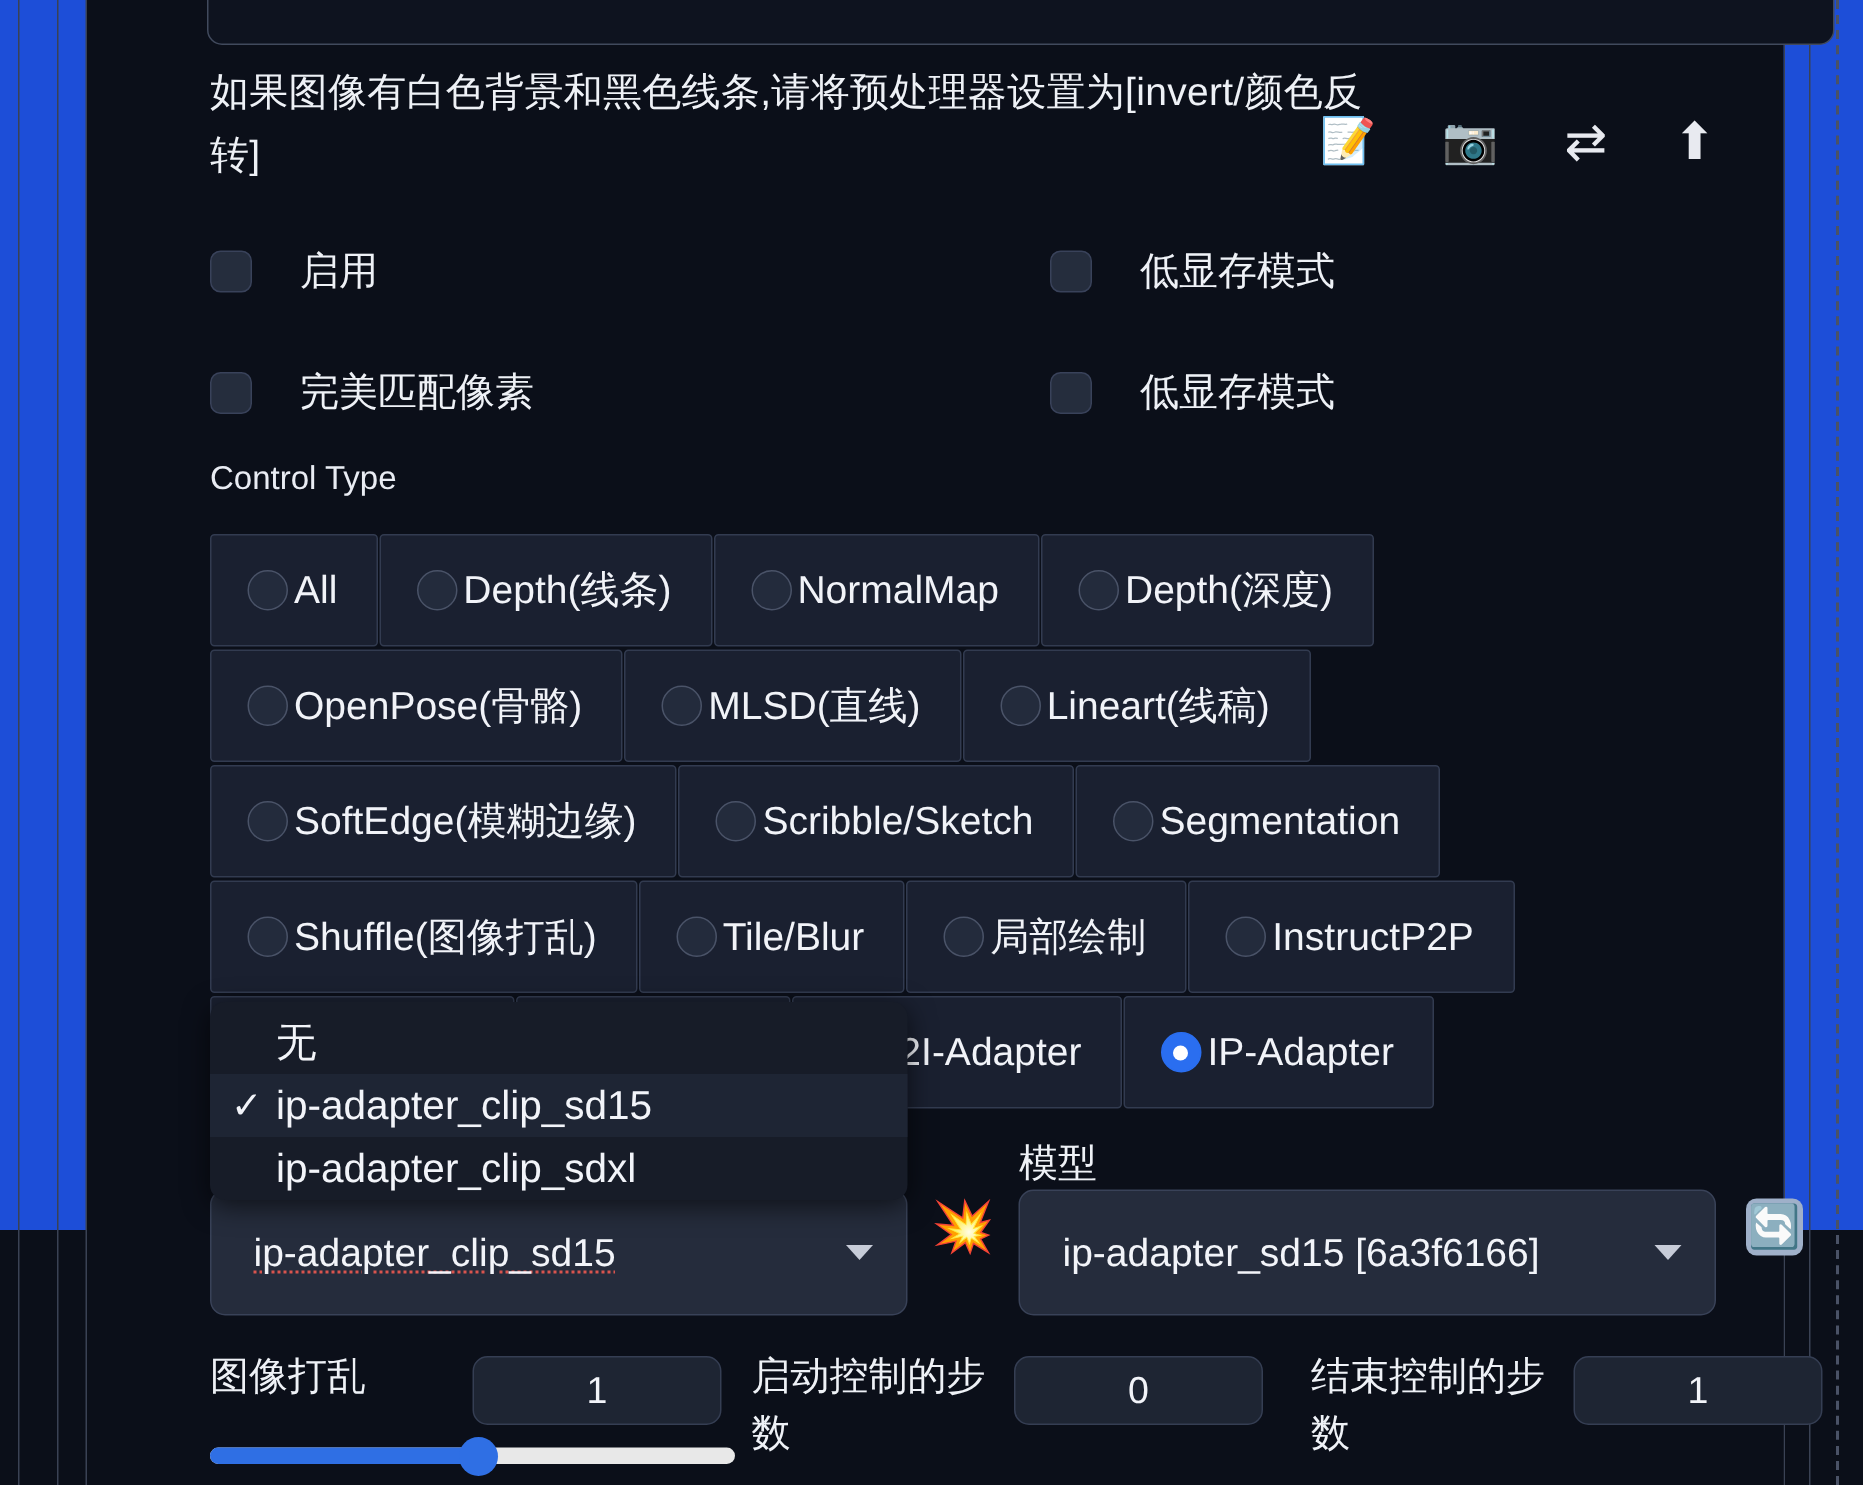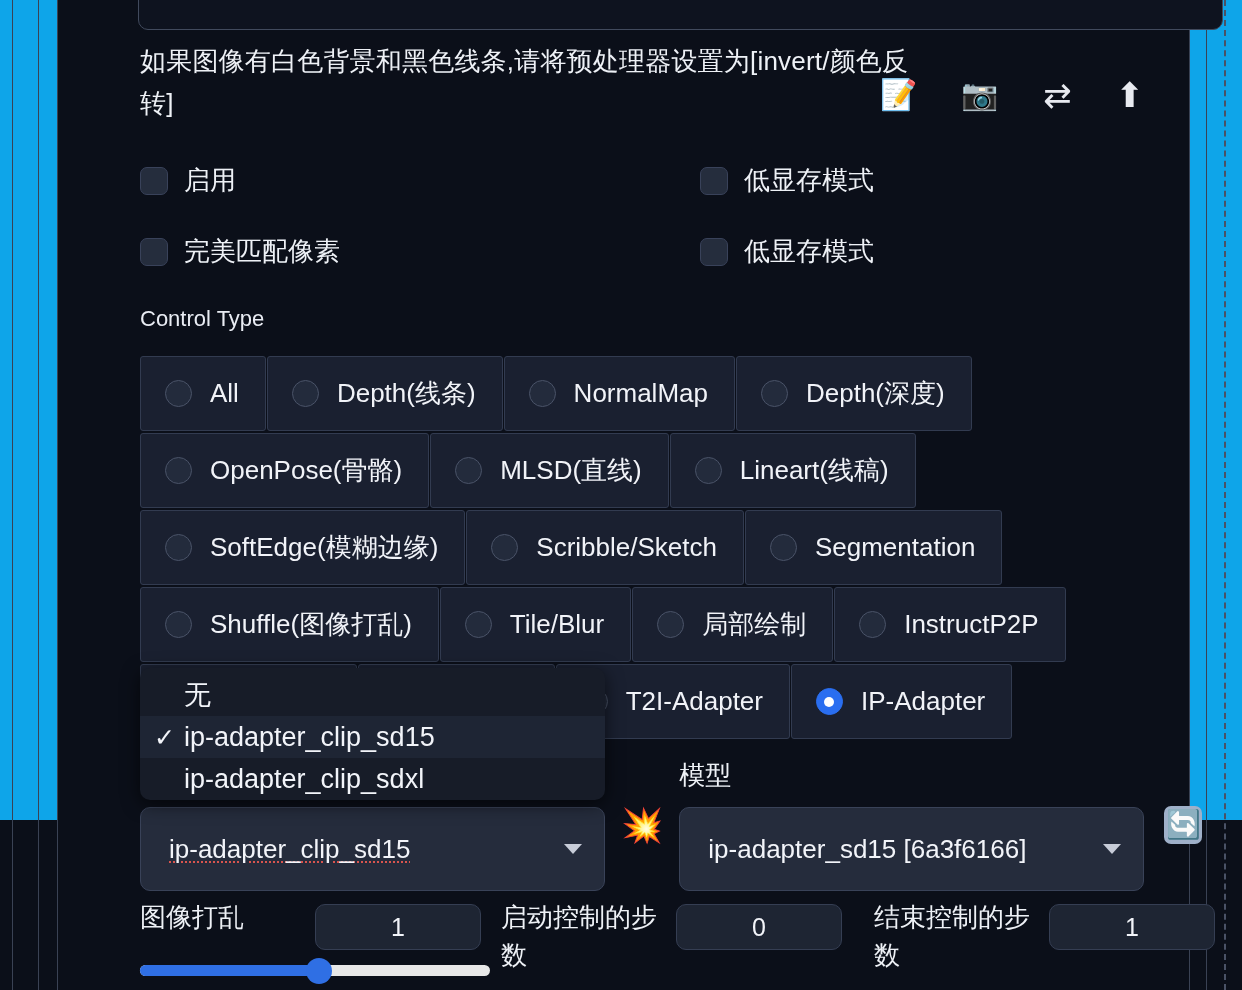--- a/index.html
+++ b/index.html
@@ -10,21 +10,21 @@
     height: 990px;
     overflow: hidden;
     background: #0b0f19;
     font-family: "Liberation Sans", sans-serif;
   }
 
   #root {
     position: relative;
     width: 1242px;
     height: 820px;
-    background: #0ea5e9;
+    background: #1d4ed8;
   }
 
   
   .vrule {
     position: absolute;
     top: 0;
     width: 1px;
     height: 990px;
     background: #3a4254;
   }
@@ -101,25 +101,25 @@
   }
 
   
   .cbrow {
     position: absolute;
     left: 82px;
     width: 1000px;
     display: flex;
   }
   .cbrow.one { top: 163px; }
-  .cbrow.two { top: 234px; text-align: center; }
+  .cbrow.two { top: 244px; text-align: center; }
   .cbitem {
     display: flex;
     align-items: center;
-    gap: 16px;
+    gap: 32px;
     cursor: pointer;
   }
   .cbitem.col1 { width: 560px; }
   .cbox {
     width: 28px;
     height: 28px;
     border-radius: 7px;
     background: #252d3d;
     border: 1px solid #39425a;
     flex: 0 0 auto;
@@ -145,21 +145,21 @@
     width: 1070px;
   }
   .radio-row {
     display: flex;
     gap: 1px;
     margin-bottom: 2px;
   }
   .radio-btn {
     display: flex;
     align-items: center;
-    gap: 18px;
+    gap: 4px;
     background: #1a2030;
     border: 1px solid #323b50;
     border-radius: 3px;
     height: 75px;
     padding: 0 26px 0 24px;
     cursor: pointer;
   }
   .radio-btn .dot {
     width: 27px;
     height: 27px;
@@ -229,21 +229,20 @@
   
   .selects-row {
     position: absolute;
     left: 82px;
     top: 758px;
     width: 1070px;
   }
   .field-label {
     font-size: 26px;
     color: #eef1f6;
-    margin-bottom: 14px;
     display: block;
   }
   .selects-flex {
     display: flex;
     align-items: center;
   }
   .sel-wrap { position: relative; }
   .select-box {
     width: 465px;
     height: 84px;

